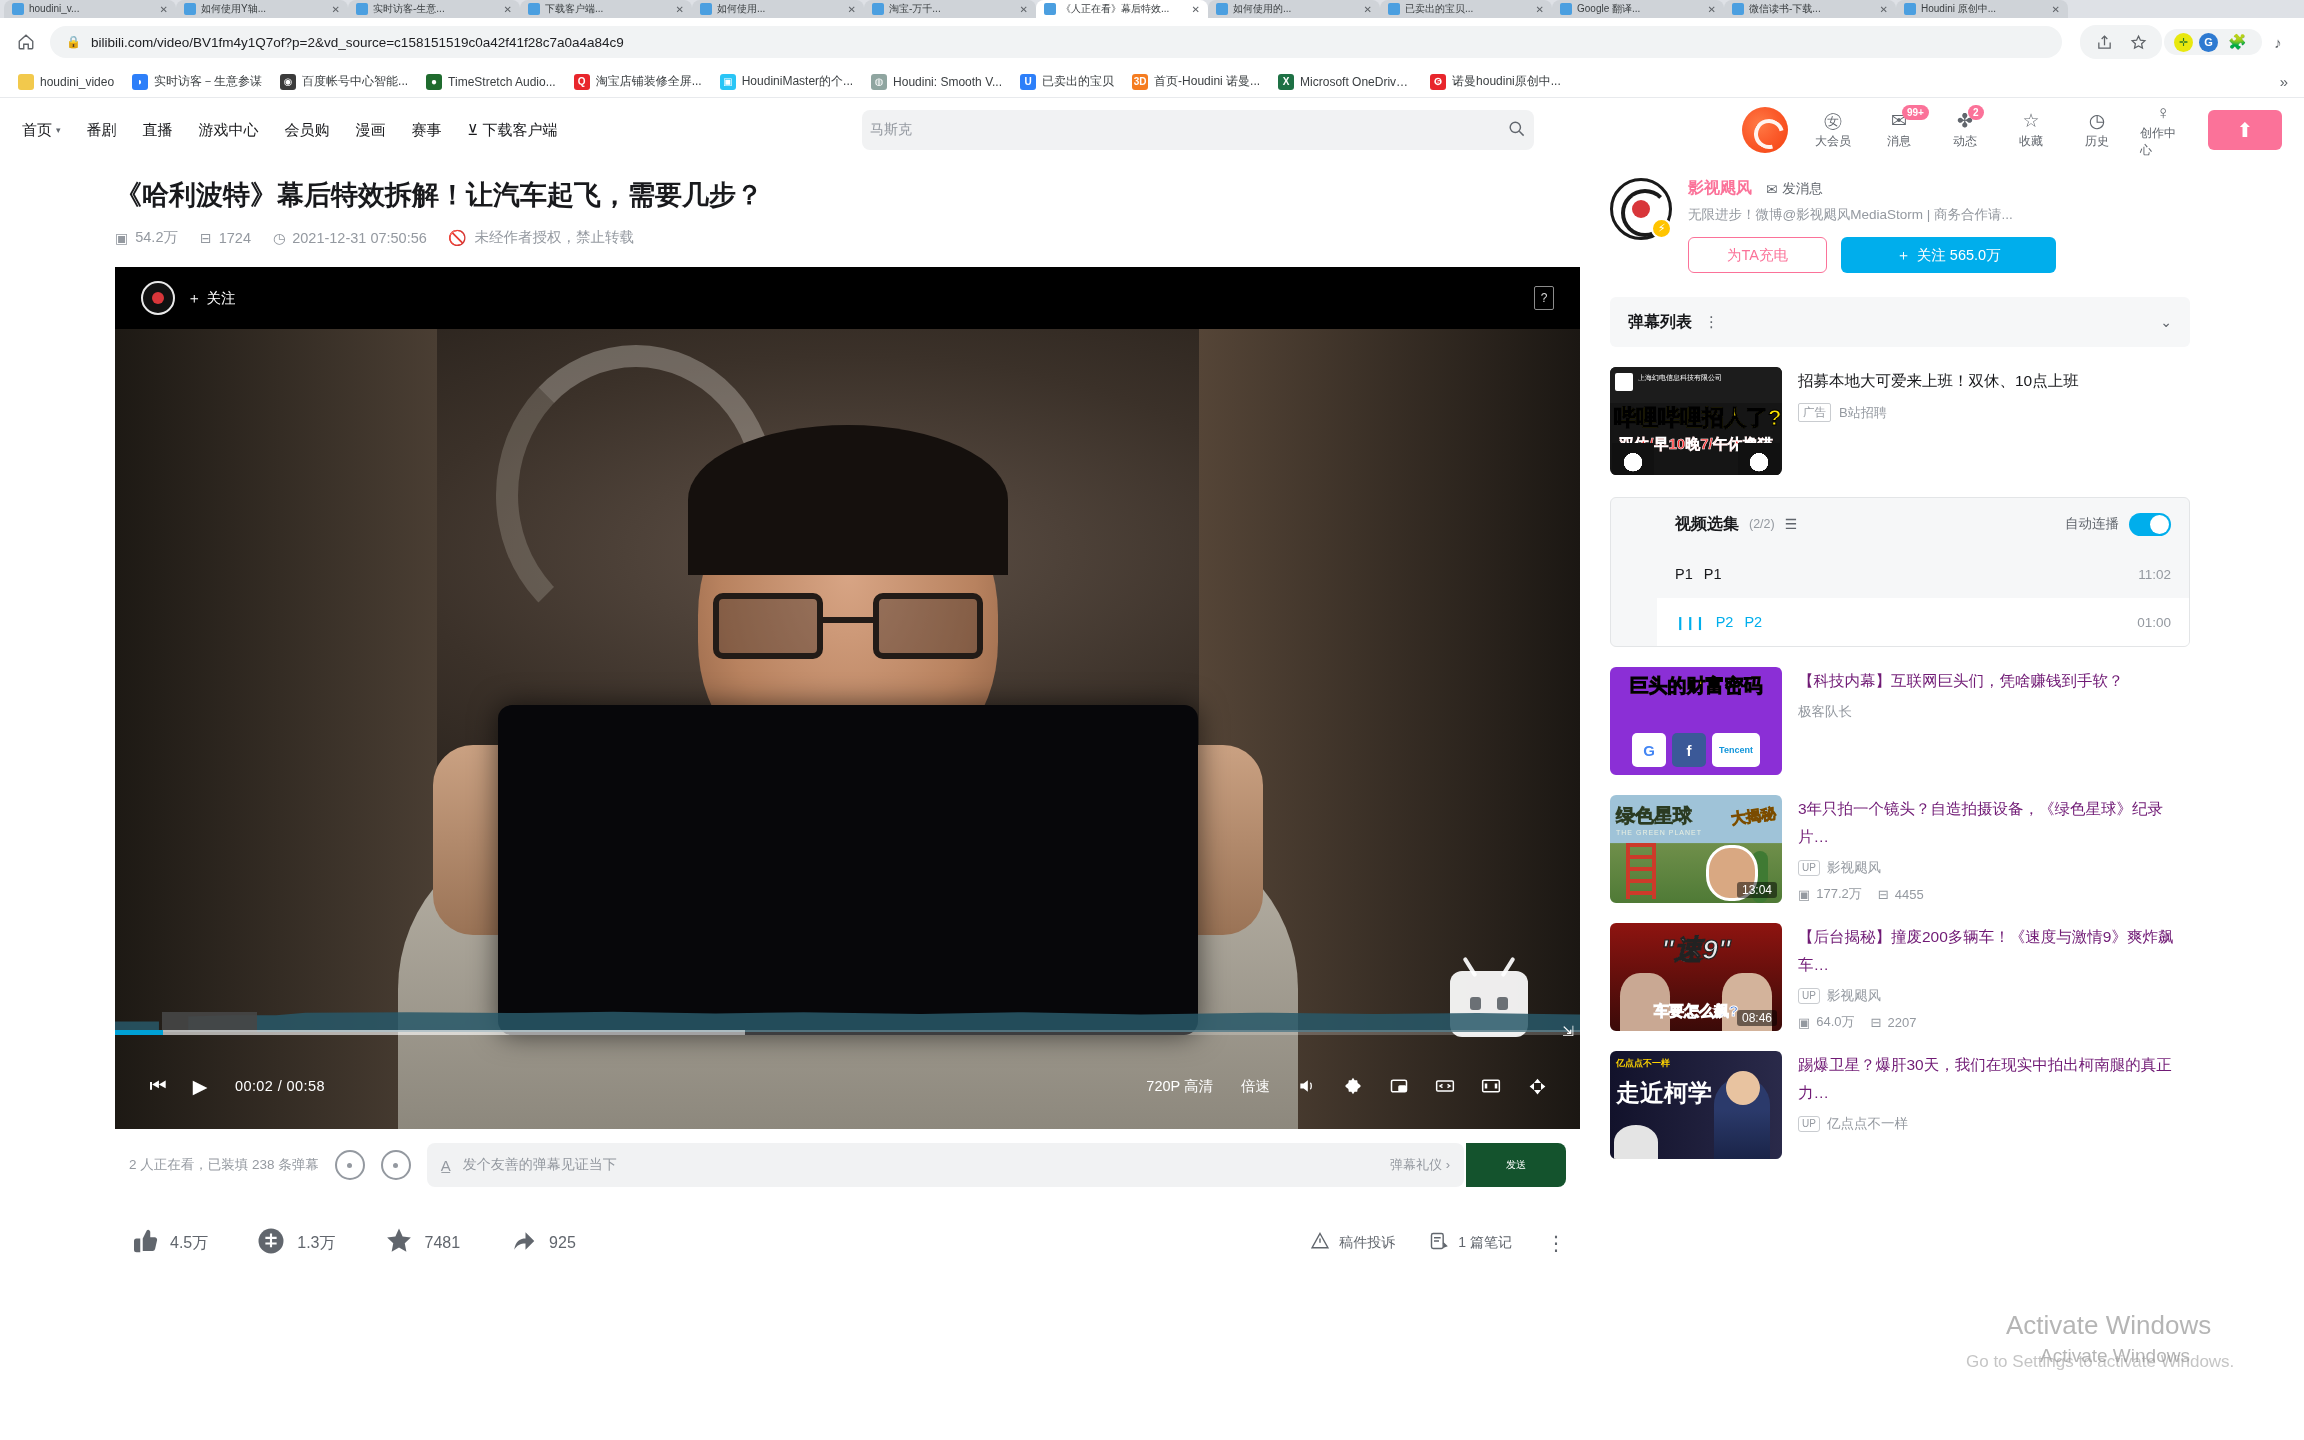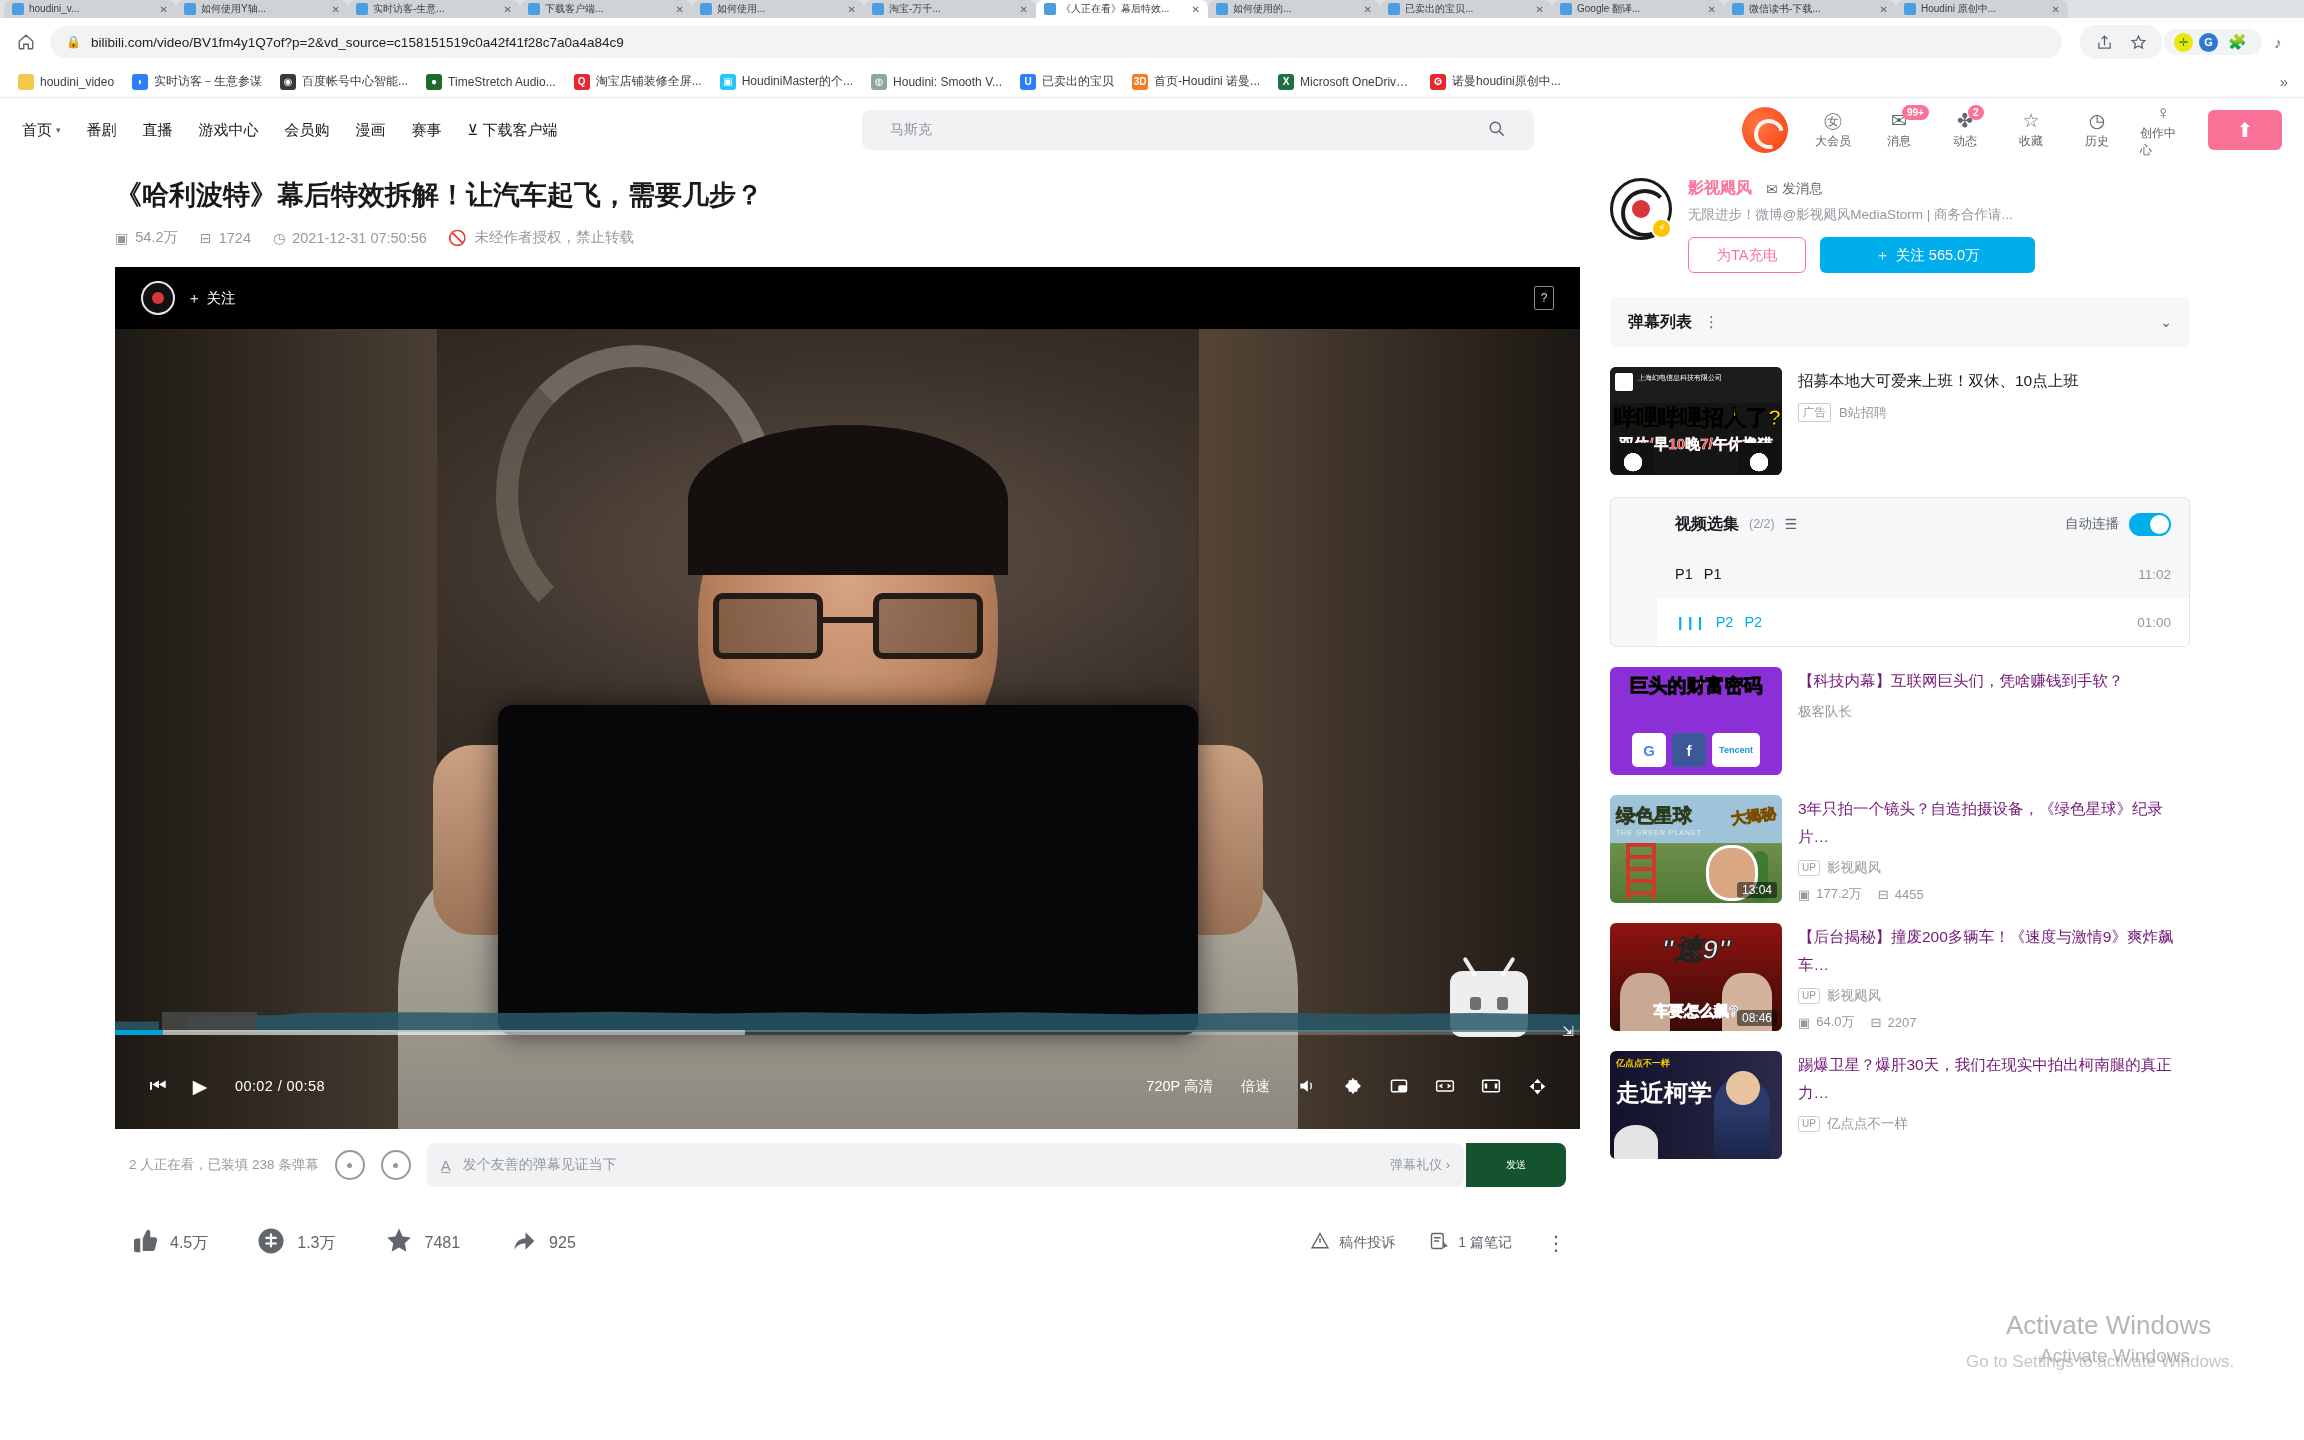--- a/index.html
+++ b/index.html
@@ -88,21 +88,21 @@
   .bnav {
     font-size: 15px; color: #18191c; white-space: nowrap;
     display: flex; align-items: center; gap: 4px;
   }
   .bnav .caret { font-size: 9px; color: #61666d; }
   #bili-search-wrap {
     position: absolute; left: 862px; width: 672px;
   }
   #bili-search {
     height: 40px; background: #f1f2f3; border-radius: 8px;
-    display: flex; align-items: center; padding: 0 28px;
+    display: flex; align-items: center; padding: 0 8px;
     font-size: 14px; color: #9499a0;
   }
   #bili-search .sv { flex: 1; }
   #bili-right { margin-left: auto; display: flex; align-items: center; gap: 22px; }
   .hitem {
     display: flex; flex-direction: column; align-items: center; gap: 2px;
     font-size: 12px; color: #61666d; position: relative; width: 46px;
   }
   .hitem .gi { font-size: 19px; line-height: 21px; color: #61666d; }
   .badge {
@@ -361,21 +361,21 @@
   #up-info { flex: 1; min-width: 0; }
   #up-name-row { display: flex; align-items: center; gap: 14px; }
   #up-name { font-size: 16px; color: #fb7299; font-weight: bold; }
   #up-msg { font-size: 13.5px; color: #61666d; display: flex; align-items: center; gap: 5px; }
   #up-sign {
     font-size: 13.5px; color: #9499a0; margin-top: 7px;
     white-space: nowrap; overflow: hidden; text-overflow: ellipsis;
   }
   #up-buttons { display: flex; gap: 14px; margin-top: 13px; }
   #btn-charge {
-    width: 118px; height: 36px; border: 1px solid #fb7299; color: #fb7299;
+    width: 139px; height: 36px; border: 1px solid #fb7299; color: #fb7299;
     border-radius: 6px; display: flex; align-items: center;
     justify-content: center; font-size: 14.5px;
   }
   #btn-follow {
     width: 215px; height: 36px; background: #00aeec; color: #fff;
     border-radius: 6px; display: flex; align-items: center;
     justify-content: center; font-size: 14.5px; gap: 6px;
   }
 
   #dm-list-header {

